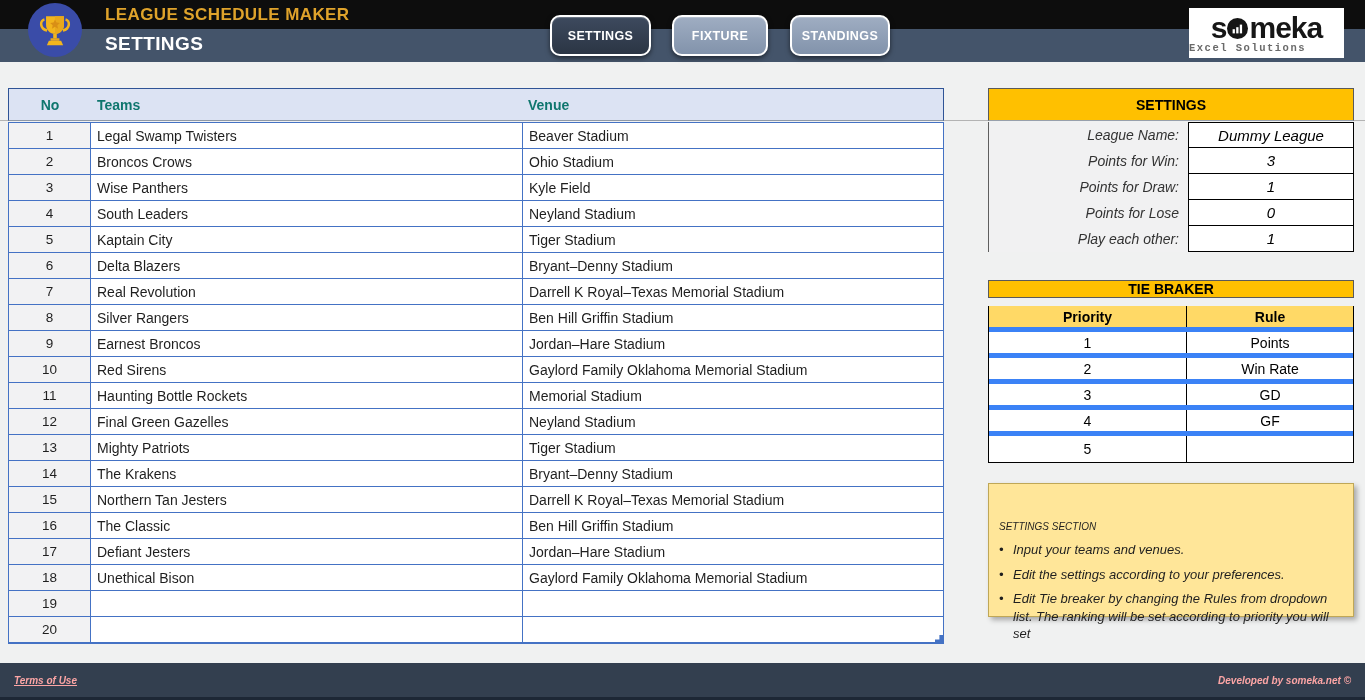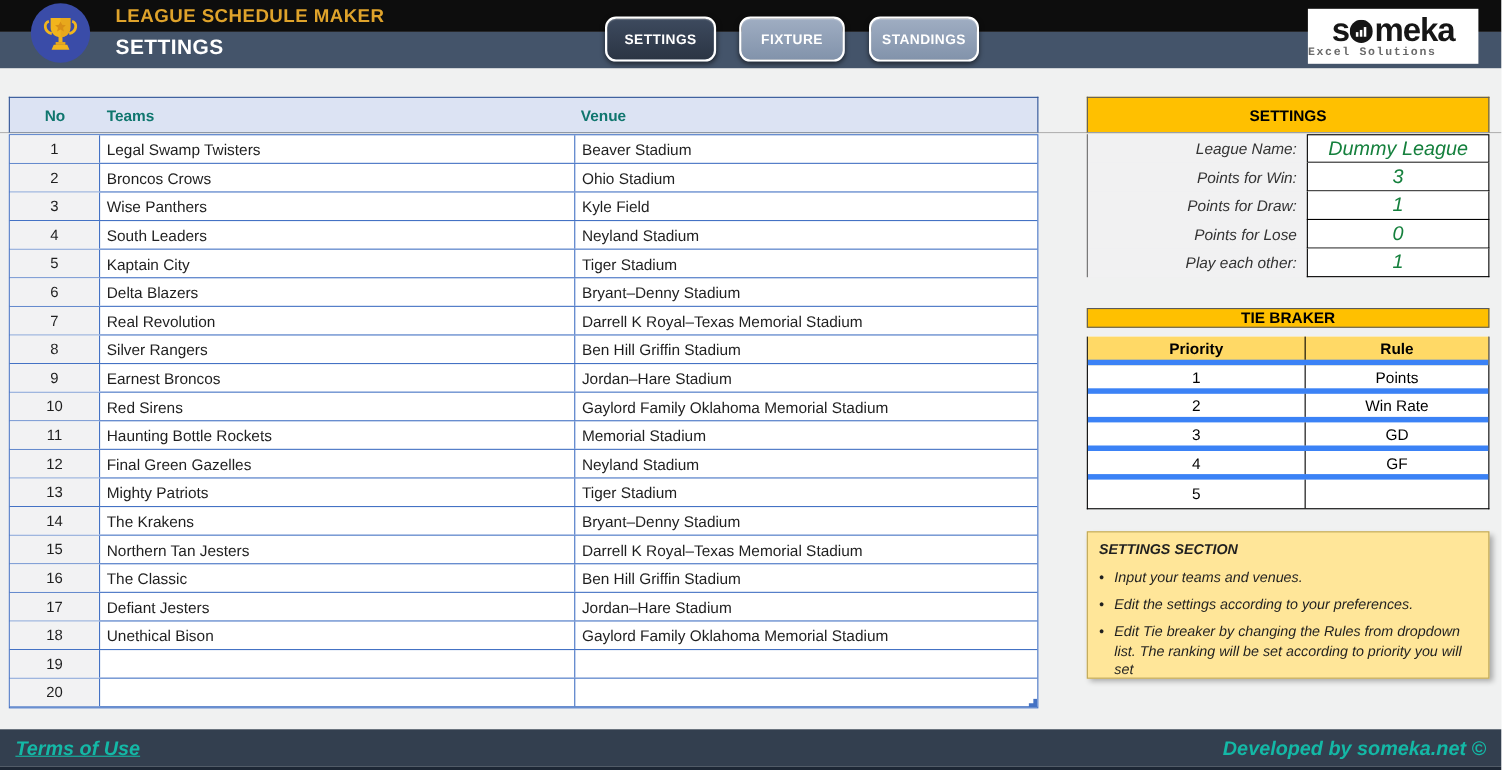--- a/index.html
+++ b/index.html
@@ -90,21 +90,21 @@
   }
   .sp-header { top:88px; height:33px; border-bottom-color:#98a0ac; }
   .sp-body { position:absolute; left:988px; top:122px; width:366px; z-index:2; border-left:1px solid #5f5f5f; box-sizing:border-box;font-style:italic; }
   .sp-row { display:flex; height:26px; }
   .sp-label {
     width:199px; background:#f1f1f2; box-sizing:border-box; display:flex; align-items:center;
     justify-content:flex-end; padding-right:9px; font-size:14px; color:#333333;
   }
   .sp-value {
     flex:1; background:#ffffff; border:1px solid #000000; box-sizing:border-box;
-    display:flex; align-items:center; justify-content:center; font-size:18px; color:#15803d;
+    display:flex; align-items:center; justify-content:center; font-size:15px; color:#000000;
   }
   .sp-row + .sp-row .sp-value { border-top:none; }
 
   .tb-header { top:280px; height:18px; }
   .tb-grid {
     position:absolute; left:988px; top:306px; width:366px; z-index:2;
     border:1px solid #000000; border-top:none; box-sizing:border-box; background:#fff;
   }
   .tb-row { display:flex; height:26px; border-bottom:5px solid #3b82f6; box-sizing:border-box; }
   .tb-row:last-child { border-bottom:none; }
@@ -115,29 +115,29 @@
   .tb-c1 { width:198px; border-right:1px solid #000; }
   .tb-c2 { flex:1; }
   .tb-row.sub { background:var(--gold-light,#ffd966); font-weight:bold; }
 
   .info-box {
     position:absolute; left:988px; top:483px; width:366px; height:134px; z-index:2;
     background:var(--info-bg,#ffe699); border:1px solid #bfa757; box-sizing:border-box;
     box-shadow:3px 3px 5px rgba(0,0,0,0.3); padding:8px 10px 0 10px;
     font-style:italic; color:#1f1f1f;
   }
-  .info-title { font-weight:bold; font-size:13px; margin-bottom:9px; }
+  .info-title { font-weight:normal; font-size:10px; margin-bottom:9px;margin-top:29px; }
   .info-bullet { display:flex; font-size:13px; line-height:1.35; margin-bottom:7px; }
   .info-bullet .dot { width:14px; flex:none; }
 
   
   .footer {
     position:absolute; left:0; top:663px; width:100%; height:34px; background:#333f4f; z-index:2;
     display:flex; align-items:center; justify-content:space-between; padding:0 14px;
-    box-sizing:border-box; color:#14b8a6; font-style:italic; font-size:18px; font-weight:bold;gap:24px;
+    box-sizing:border-box; color:#fca5a5; font-style:italic; font-size:10px; font-weight:bold;gap:24px;
   }
   .footer-left { text-decoration:underline; cursor:pointer; }
   .bottom-edge { position:absolute; left:0; top:697px; width:100%; height:3px; background:#1d2735; z-index:2; }
 </style>
 </head>
 <body>
 
 <div class="bar-black"></div>
 <div class="bar-slate"></div>
 

